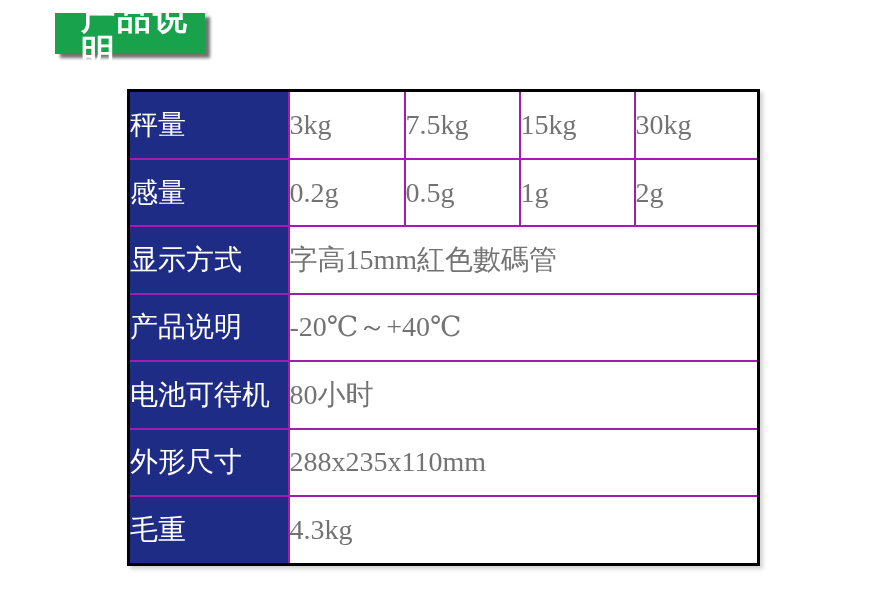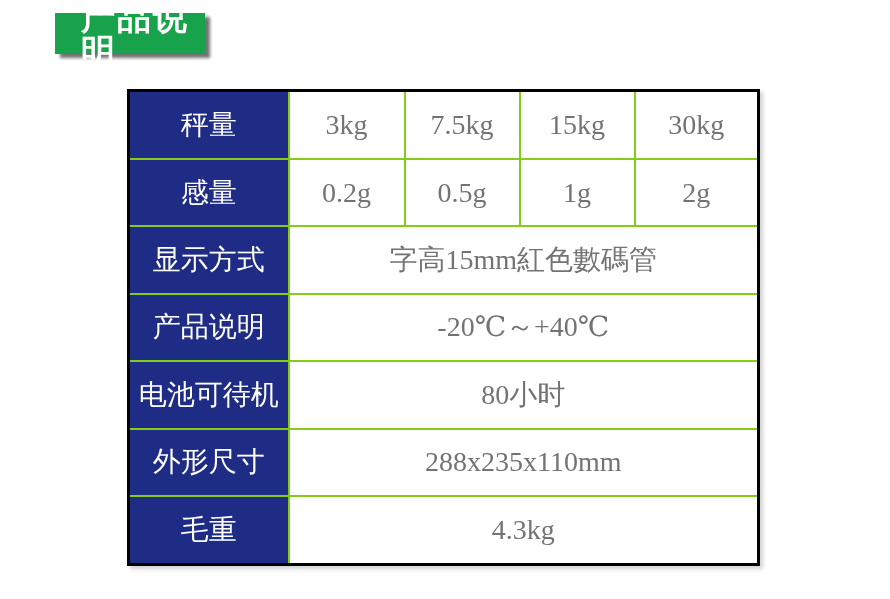--- a/index.html
+++ b/index.html
@@ -42,22 +42,21 @@
     top: 89px;
     width: 630px;
     height: 477px;
     border-collapse: collapse;
     table-layout: fixed;
     border: 3px solid #000000;
     box-shadow: 3px 3px 4px rgba(0, 0, 0, 0.18);
     background: #ffffff;
   }
   table.spec td {
-    border: 2px solid #84cc16;
-    text-align: center;
+    border: 2px solid #a21caf;
     vertical-align: middle;
     padding: 0;
     overflow: hidden;
     white-space: nowrap;
   }
   td.label {
     background: #1f2c85;
     color: #ffffff;
     font-size: 28px;
   }

